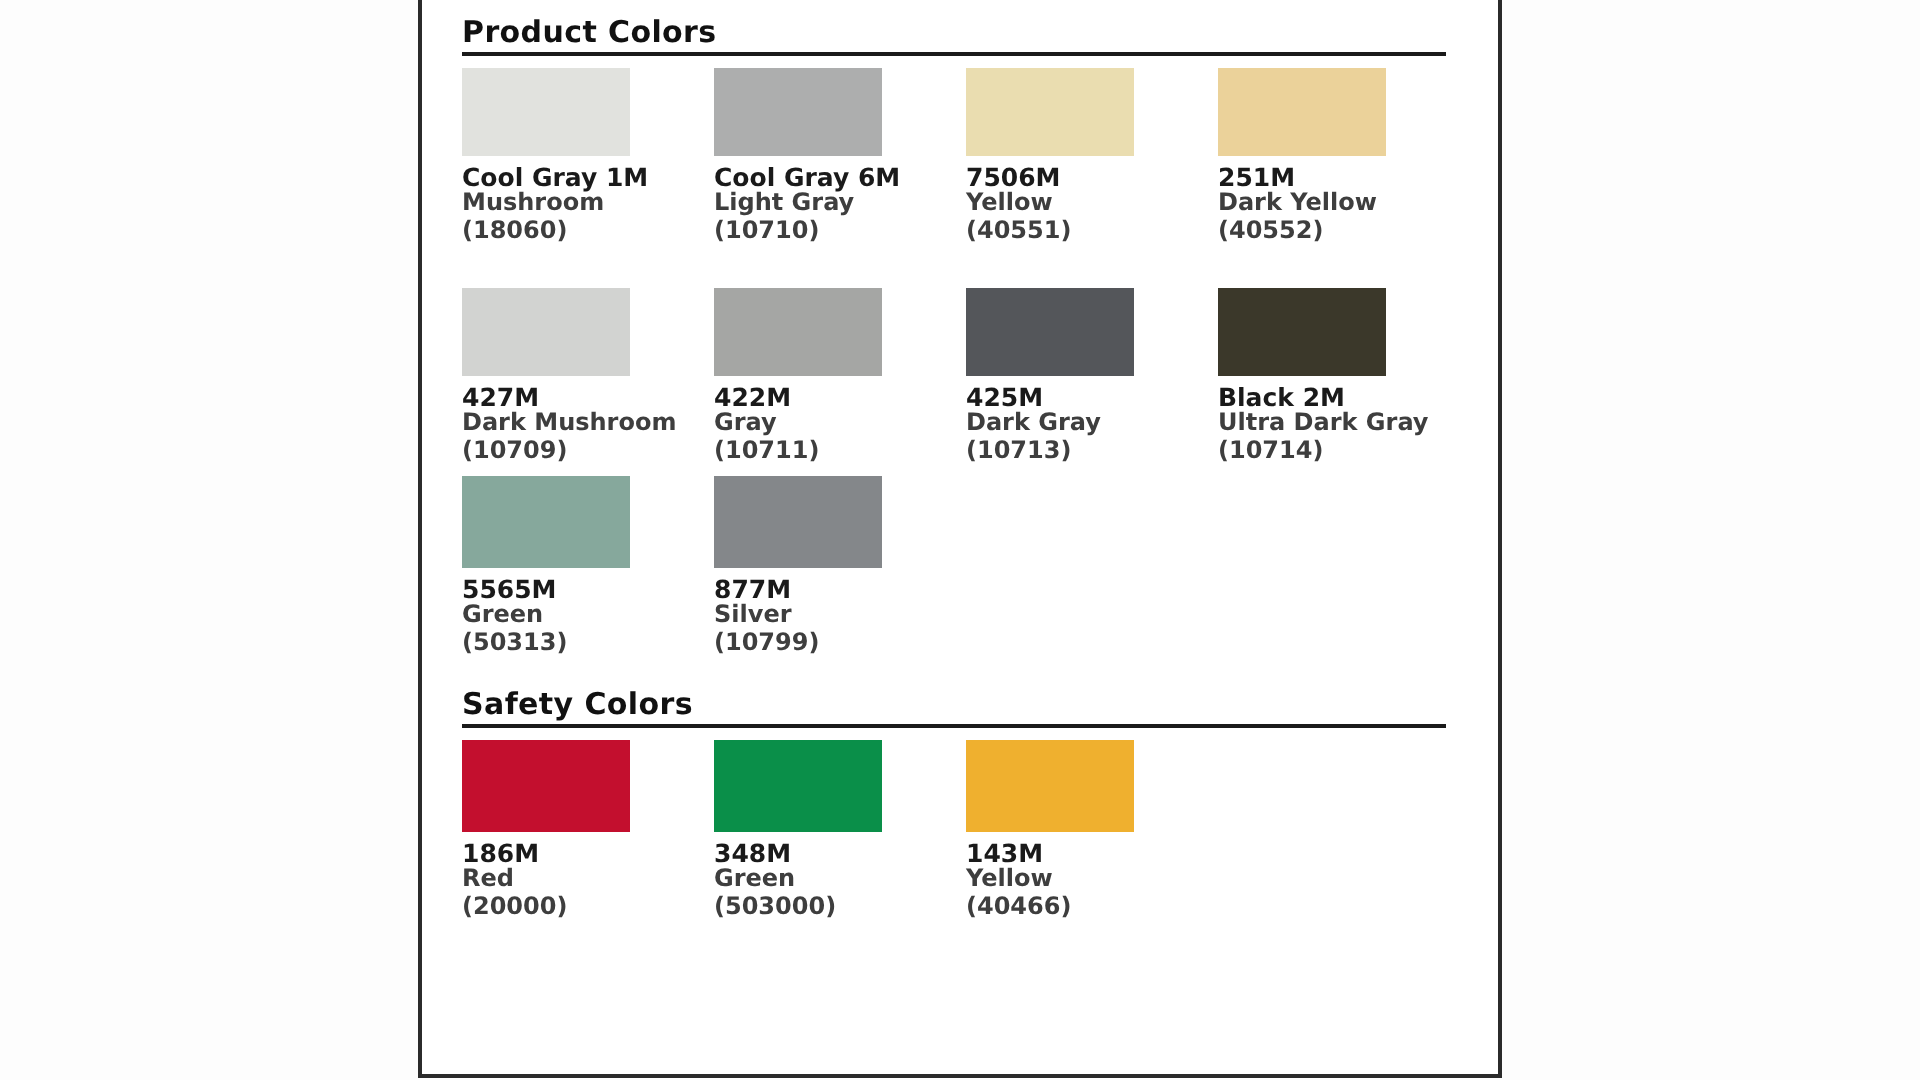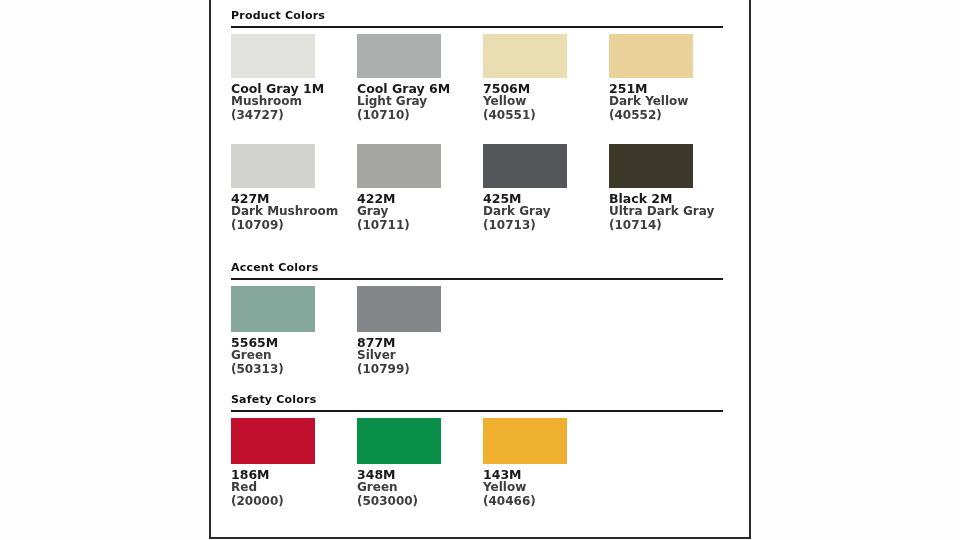--- a/index.html
+++ b/index.html
@@ -13,21 +13,21 @@
     position: absolute;
     left: 209px; top: 0;
     width: 542px; height: 539px;
     background: #ffffff;
     border-left: 2px solid #2b2b2b;
     border-right: 2px solid #2b2b2b;
     border-bottom: 2px solid #2b2b2b;
     padding: 8px 0 0 20px;
   }
   .sec-title {
-    font-size: 11px;
+    font-size: 15px;
     font-weight: bold;
     color: #111111;
     line-height: 16px;
     letter-spacing: 0.2px;
     width: 492px;
     padding-bottom: 2px;
     border-bottom: 2px solid #1a1a1a;
   }
   .sec-title.mt1 { margin-top: 28px; }
   .sec-title.mt2 { margin-top: 16px; }
@@ -57,21 +57,21 @@
 
 <div class="sheet">
 
   <div class="sec-title">Product Colors</div>
 
   <div class="row">
     <div class="card">
       <div class="swatch" style="background: rgb(225, 226, 222);"></div>
       <div class="cname">Cool Gray 1M</div>
       <div class="cdesc">Mushroom</div>
-      <div class="ccode">(34727)</div>
+      <div class="ccode">(18060)</div>
     </div>
     <div class="card">
       <div class="swatch" style="background: rgb(173, 174, 174);"></div>
       <div class="cname">Cool Gray 6M</div>
       <div class="cdesc">Light Gray</div>
       <div class="ccode">(10710)</div>
     </div>
     <div class="card">
       <div class="swatch" style="background: rgb(234, 221, 176);"></div>
       <div class="cname">7506M</div>
@@ -106,21 +106,20 @@
       <div class="ccode">(10713)</div>
     </div>
     <div class="card">
       <div class="swatch" style="background: rgb(59, 56, 42);"></div>
       <div class="cname">Black 2M</div>
       <div class="cdesc">Ultra Dark Gray</div>
       <div class="ccode">(10714)</div>
     </div>
   </div>
 
-  <div class="sec-title mt1">Accent Colors</div>
 
   <div class="row tall">
     <div class="card">
       <div class="swatch" style="background: rgb(134, 168, 156);"></div>
       <div class="cname">5565M</div>
       <div class="cdesc">Green</div>
       <div class="ccode">(50313)</div>
     </div>
     <div class="card">
       <div class="swatch" style="background: rgb(132, 135, 138);"></div>

